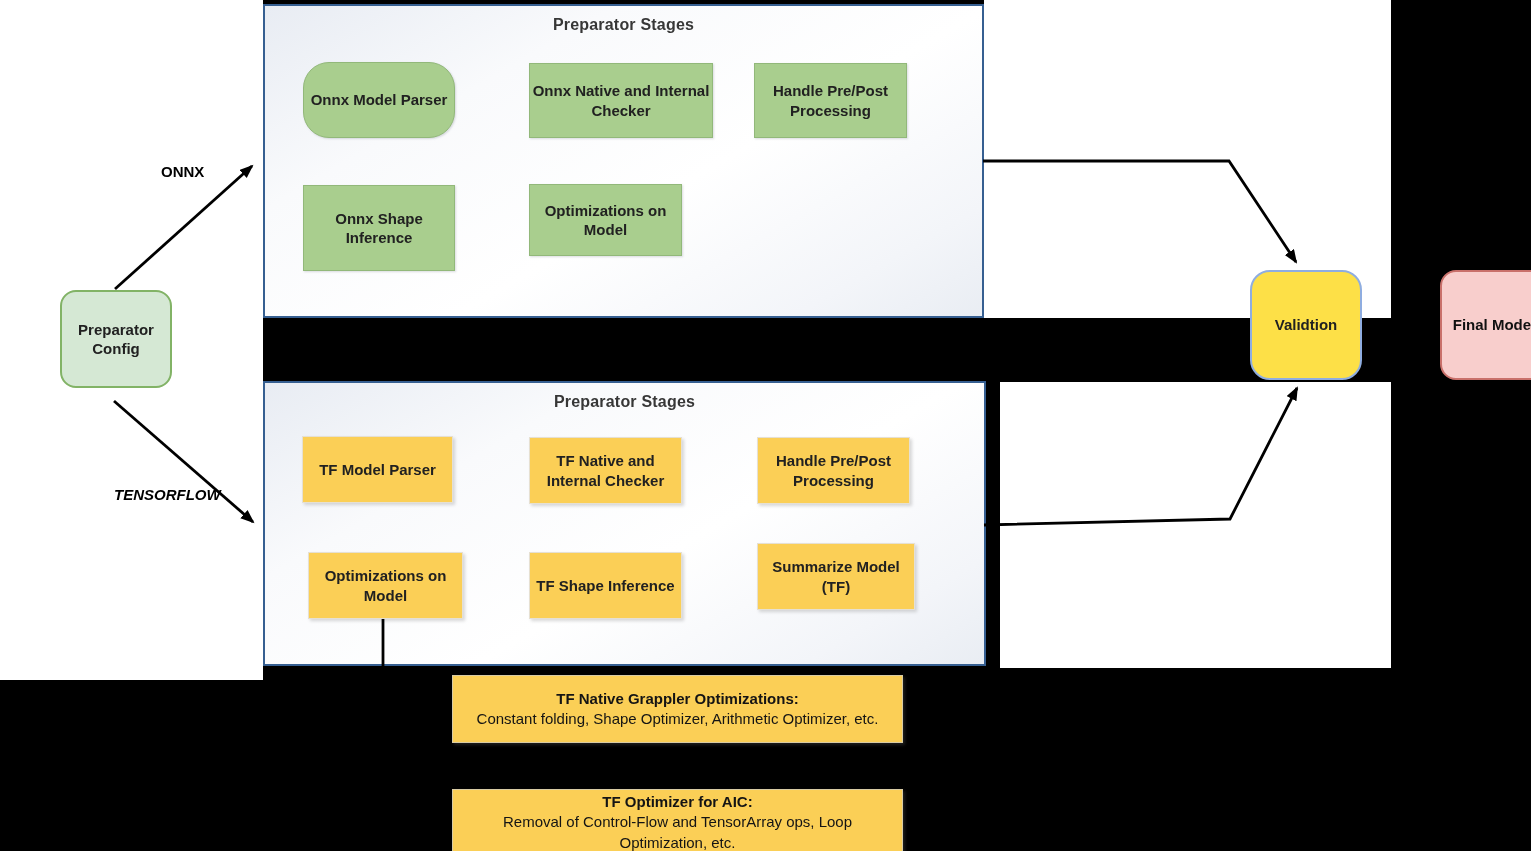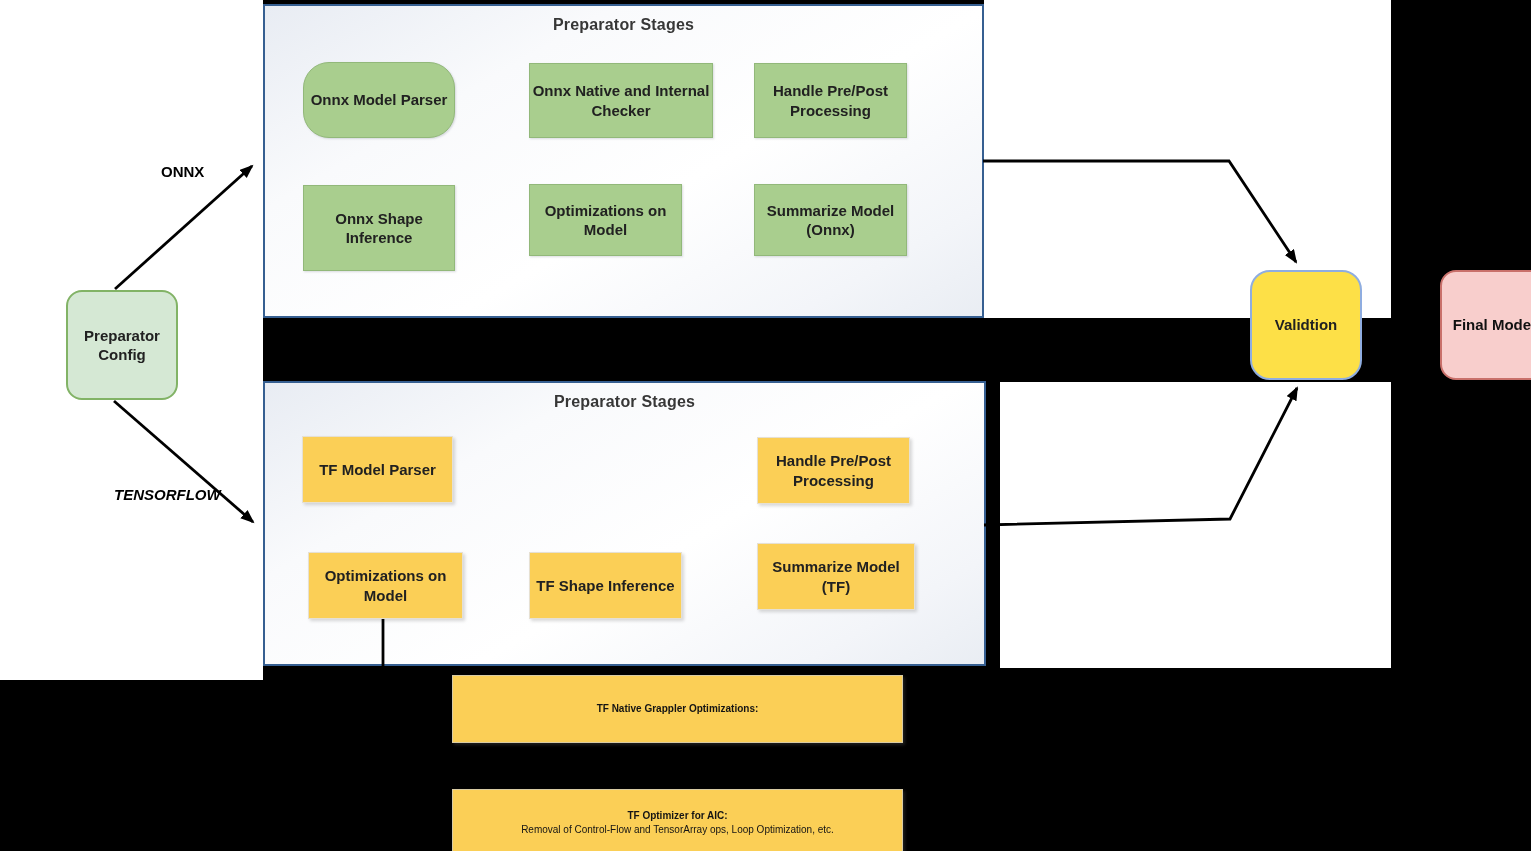--- a/index.html
+++ b/index.html
@@ -18,21 +18,21 @@
                 box-shadow:2px 2px 3px rgba(120,120,120,.28);}
   .config-node{background:#d5e8d4;border:2px solid #82b366;border-radius:16px;
                font-size:15px;font-weight:700;}
   .validation-node{background:#fde047;border:2px solid #8fade0;border-radius:20px;
                    font-size:15px;font-weight:700;}
   .final-node{background:#f8cecc;border:2px solid #c9706a;border-radius:16px;
               font-size:15px;font-weight:700;color:#111;margin-left:18px;}
   .branch-label{position:absolute;font-size:15px;font-weight:700;color:#000;}
   .note{position:absolute;background:#fbcf56;border:1px solid #d8cba4;box-sizing:border-box;
         display:flex;flex-direction:column;justify-content:center;text-align:center;
-        font-size:10px;color:#141414;line-height:1.35;padding:3px 10px;
+        font-size:15px;color:#141414;line-height:1.35;padding:3px 10px;
         box-shadow:2px 2px 3px rgba(90,90,90,.35);}
   .note-title{font-weight:700;}
   #arrows{position:absolute;left:0;top:0;pointer-events:none;}
 </style>
 </head>
 <body>
 
 <div id="canvas">
 
   <div class="bg-white" style="left:0;top:0;width:263px;height:680px;"></div>
@@ -45,39 +45,40 @@
 
   <div class="panel" style="left:263px;top:381px;width:723px;height:285px;">
     <div class="panel-title">Preparator Stages</div>
   </div>
 
   <div class="node stage-green" style="left:303px;top:62px;width:152px;height:76px;border-radius:26px;">Onnx Model Parser</div>
   <div class="node stage-green" style="left:529px;top:63px;width:184px;height:75px;">Onnx Native and Internal Checker</div>
   <div class="node stage-green" style="left:754px;top:63px;width:153px;height:75px;">Handle Pre/Post Processing</div>
   <div class="node stage-green" style="left:303px;top:185px;width:152px;height:86px;">Onnx Shape Inference</div>
   <div class="node stage-green" style="left:529px;top:184px;width:153px;height:72px;">Optimizations on Model</div>
-  <div class="node stage-green" style="left:754px;top:184px;width:153px;height:72px;">Summarize Model (Onnx)</div>
 
   <div class="node stage-yellow" style="left:302px;top:436px;width:151px;height:67px;">TF Model Parser</div>
+  <div class="node stage-yellow" style="left:529px;top:437px;width:153px;height:67px;">TF Native and Internal Checker</div>
   <div class="node stage-yellow" style="left:757px;top:437px;width:153px;height:67px;">Handle Pre/Post Processing</div>
   <div class="node stage-yellow" style="left:308px;top:552px;width:155px;height:67px;">Optimizations on Model</div>
   <div class="node stage-yellow" style="left:529px;top:552px;width:153px;height:67px;">TF Shape Inference</div>
   <div class="node stage-yellow" style="left:757px;top:543px;width:158px;height:67px;">Summarize Model (TF)</div>
 
-  <div class="node config-node" style="left:66px;top:290px;width:112px;height:110px;">Preparator Config</div>
+  <div class="node config-node" style="left:60px;top:290px;width:112px;height:98px;">Preparator Config</div>
 
   <div class="branch-label" style="left:161px;top:163px;">ONNX</div>
   <div class="branch-label" style="left:114px;top:486px;font-style:italic;">TENSORFLOW</div>
 
   <div class="node validation-node" style="left:1250px;top:270px;width:112px;height:110px;">Validtion</div>
 
   <div class="node final-node" style="left:1422px;top:270px;width:108px;height:110px;">Final Model</div>
 
   <div class="note" style="left:452px;top:675px;width:451px;height:68px;">
     <span class="note-title">TF Native Grappler Optimizations:</span>
+    <span class="note-body">Constant folding, Shape Optimizer, Arithmetic Optimizer, etc.</span>
   </div>
   <div class="note" style="left:452px;top:778px;width:451px;height:67px;margin-top:11px;">
     <span class="note-title">TF Optimizer for AIC:</span>
     <span class="note-body">Removal of Control-Flow and TensorArray ops, Loop Optimization, etc.</span>
   </div>
 
   <svg id="arrows" width="1531" height="851" viewBox="0 0 1531 851">
     <defs>
       <marker id="ah" markerUnits="userSpaceOnUse" markerWidth="16" markerHeight="14" refX="12" refY="5.5" orient="auto">
         <path d="M0,0 L14,5.5 L0,11 Z" fill="#000"></path>

